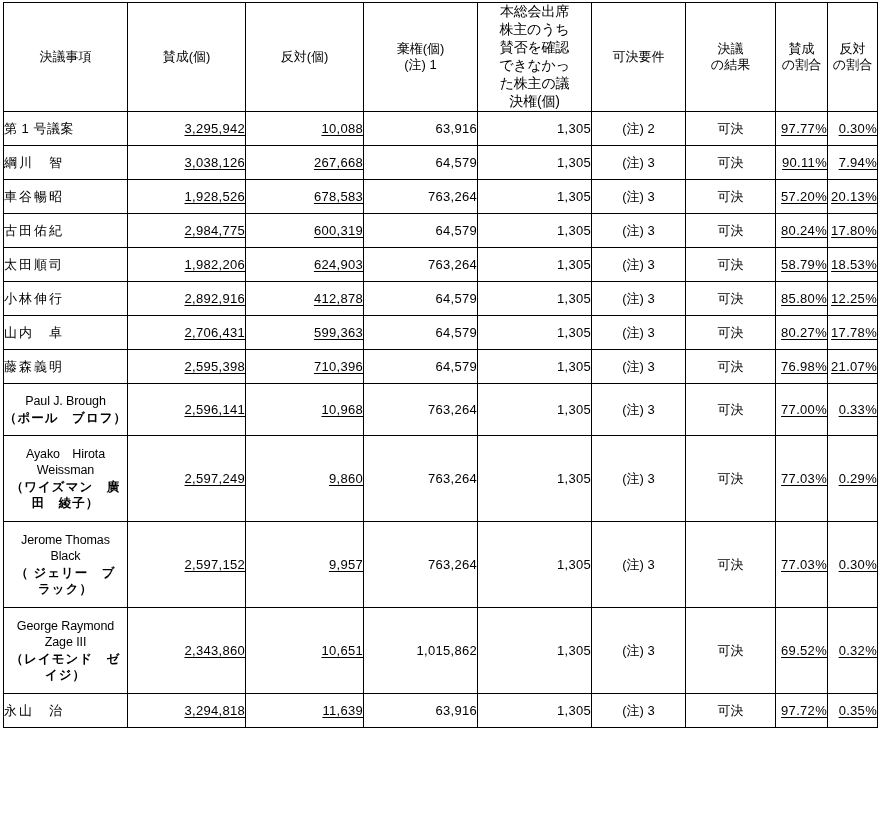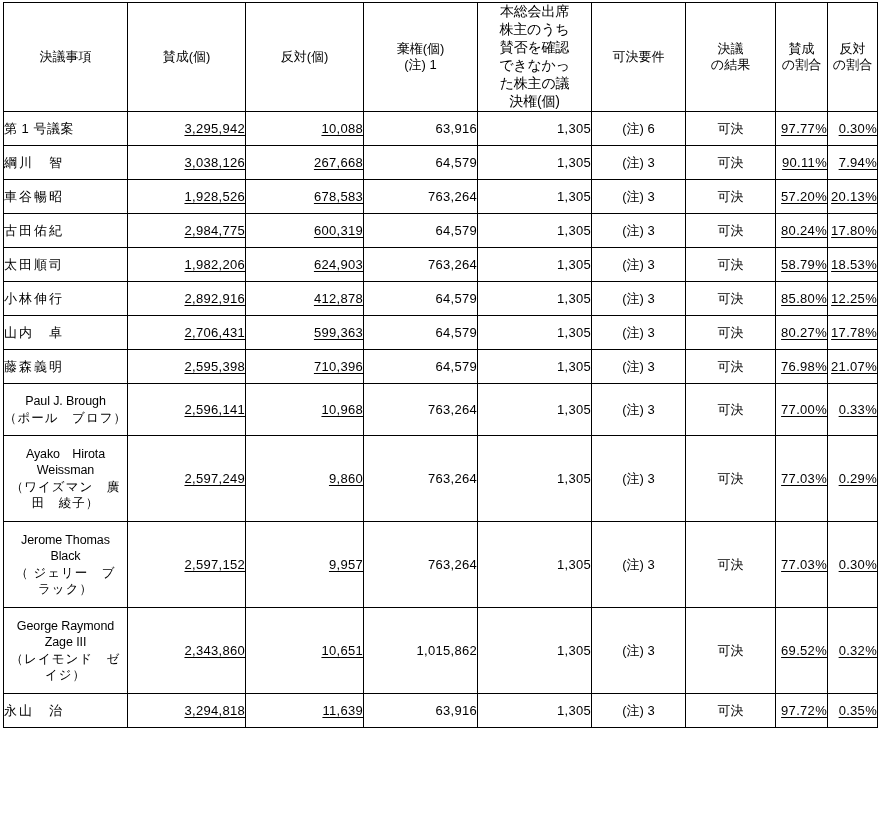--- a/index.html
+++ b/index.html
@@ -73,21 +73,21 @@
     letter-spacing: 2px;
   }
   .name-en {
     text-align: center;
     padding: 4px 2px 4px 3px;
     line-height: 1.32;
     font-size: 12.5px;
     letter-spacing: -0.1px;
   }
   .name-en .en-line { display: block; white-space: nowrap; }
-  .name-en .jp-line { display: block; letter-spacing: 1px; }
+  .name-en .jp-line { display: block; letter-spacing: 1px; font-weight: bold; }
 
   .agenda-label {
     text-align: left;
     padding-left: 8px;
     letter-spacing: 0.5px;
   }
 
   .num {
     text-align: right;
     padding-right: 8px;
@@ -156,21 +156,21 @@
         </td>
       </tr>
     </thead>
     <tbody id="tbody">
         <tr>
           <td class="agenda-label">第 1 号議案</td>
           <td class="num"><span class="u">3,295,942</span></td>
           <td class="num"><span class="u">10,088</span></td>
           <td class="num">63,916</td>
           <td class="num">1,305</td>
-          <td class="cell-center">(注) 6</td>
+          <td class="cell-center">(注) 2</td>
           <td class="cell-center">可決</td>
           <td class="num"><span class="u">97.77%</span></td>
           <td class="num"><span class="u">0.30%</span></td>
         </tr>
         <tr>
           <td class="name-jp">綱川　智</td>
           <td class="num"><span class="u">3,038,126</span></td>
           <td class="num"><span class="u">267,668</span></td>
           <td class="num">64,579</td>
           <td class="num">1,305</td>

